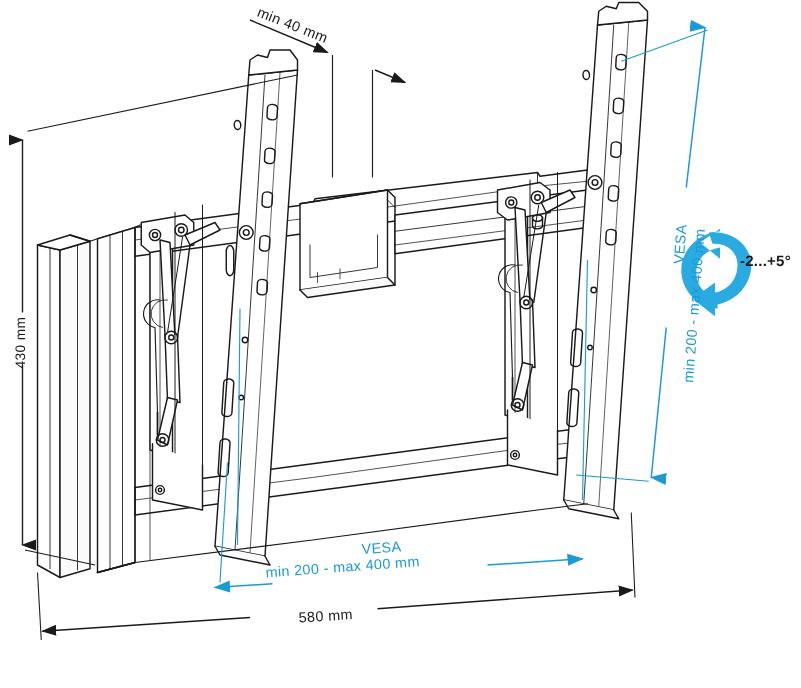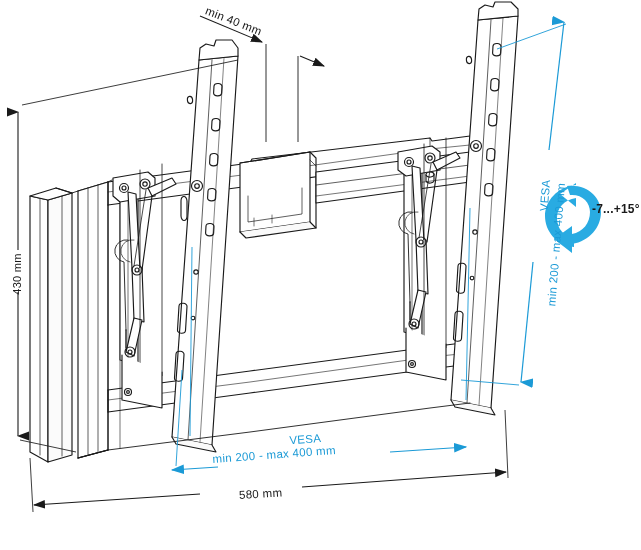--- a/index.html
+++ b/index.html
@@ -306,15 +306,15 @@
     <div class="lbl blu" style="position:relative;left:78px;top:0;font-size:11.5px;letter-spacing:0.3px;">VESA</div>
     <div class="lbl blu" style="position:relative;left:0;top:1px;font-size:11.5px;letter-spacing:0.3px;">min 200 - max 400 mm</div>
   </div>
 
   <div style="position:absolute;left:468px;top:206px;width:170px;height:30px;
               transform:rotate(-85.5deg);transform-origin:center center;">
     <div class="lbl blu" style="position:absolute;left:94px;top:-1px;font-size:11.5px;letter-spacing:0.3px;">VESA</div>
     <div class="lbl blu" style="position:absolute;left:0px;top:14px;font-size:11.5px;letter-spacing:0.3px;">min 200 - max 400 mm</div>
   </div>
 
-  <div class="lbl blk" style="left:592px;top:202px;font-size:12px;font-weight:600;letter-spacing:0.2px;">-7...+15°</div>
+  <div class="lbl blk" style="left:592px;top:202px;font-size:12px;font-weight:600;letter-spacing:0.2px;">-2...+5°</div>
 
 </div>
 
 </body></html>

